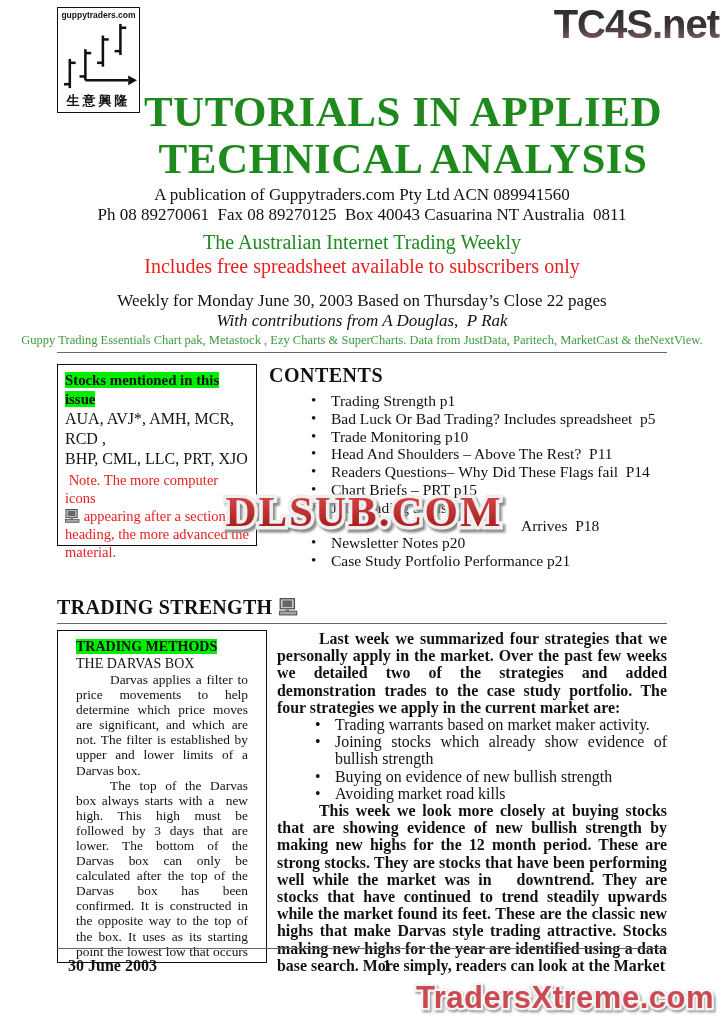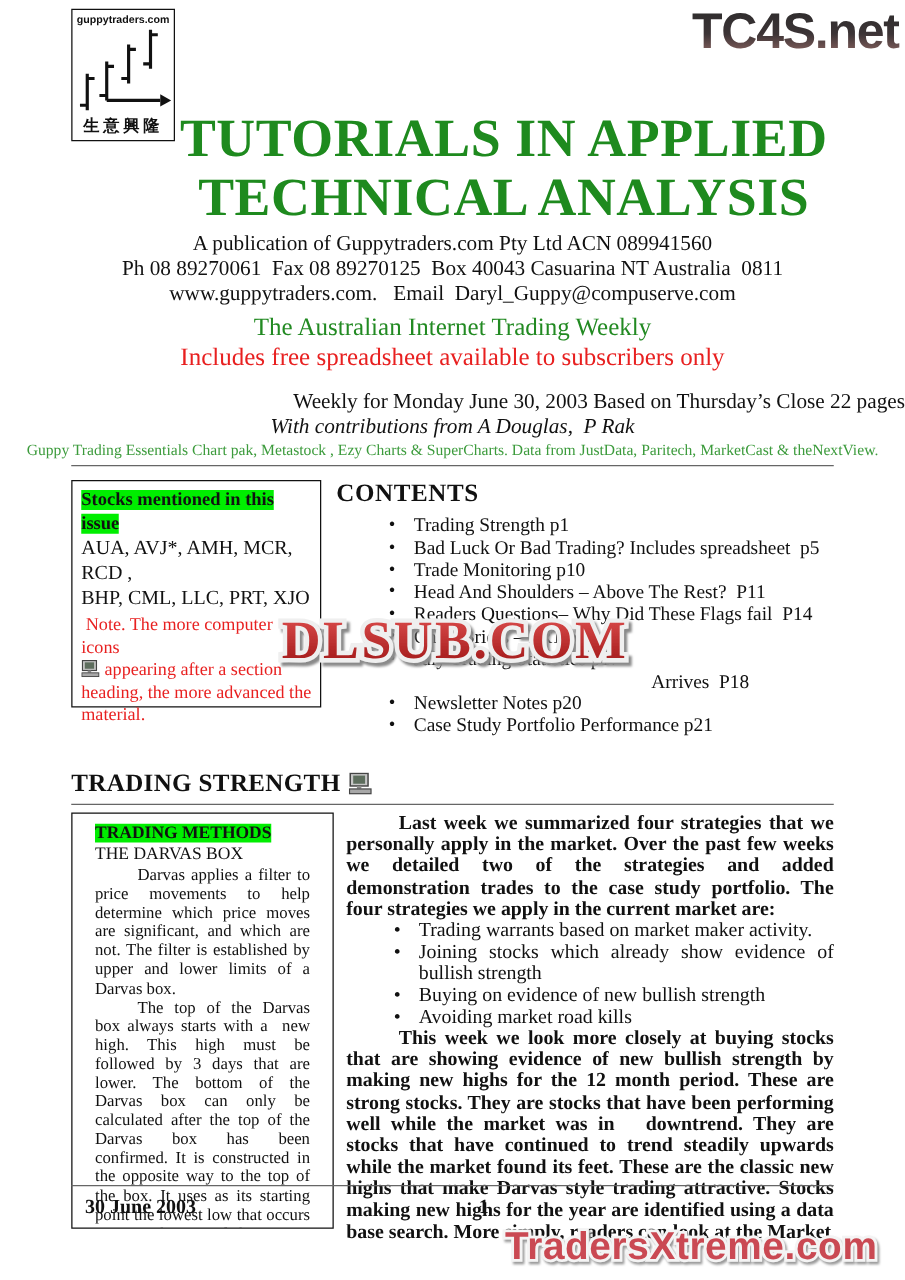--- a/index.html
+++ b/index.html
@@ -19,21 +19,21 @@
   }
   #logo-site { font-family:"Liberation Sans",sans-serif; font-size:8.5px; font-weight:bold; padding-top:2px; }
   #logo-chinese { font-size:13px; letter-spacing:3px; font-weight:bold; position:absolute; bottom:2px; left:0; right:0; }
   #title-wrap { margin:0 60px 0 142px; text-align:center; }
   .title-line { font-size:43px; font-weight:bold; color:#1e8a1e; line-height:47px; letter-spacing:0.5px; }
   #subhead { text-align:center; margin-top:3px; }
   .pub-line { font-size:17px; line-height:20px; }
   .tagline-green { font-size:20px; line-height:24px; color:#228a22; margin-top:5px; }
   .tagline-red { font-size:20px; line-height:25px; color:#e82020; }
   #weekly-block { text-align:center; margin-top:12px; }
-  .weekly-line { font-size:17px; line-height:20px;text-align:right; }
+  .weekly-line { font-size:17px; line-height:20px; }
   .contrib-line { font-size:17px; line-height:20px; font-style:italic; }
   .tools-line { font-size:12.5px; line-height:15px; color:#3c9b3c; margin-top:2px; }
   .rule { border:none; border-top:1px solid #666; margin:4px 57px 0 57px; }
 
   
   #contents-row { display:flex; margin:11px 57px 4px 57px; gap:12px; }
   #stocks-box { width:200px; height:182px; border:1.5px solid #111; padding:6px 7px; flex:none; }
   #stocks-heading { display:inline; background:#00ee00; font-weight:bold; font-size:14.8px; line-height:19px; }
   .stocks-line { font-size:16px; line-height:20px; }
   #stocks-note { color:#e82020; font-size:14.5px; line-height:18px; margin-top:2px; }
@@ -59,21 +59,21 @@
   #strategy-list li::before { content:"\2022"; position:absolute; left:38px; }
 
   
   #footer-rule { position:absolute; left:57px; right:57px; top:948px; border:none; border-top:1px solid #666; }
   #footer-date { position:absolute; left:68px; top:957px; font-size:16px; font-weight:bold; }
   #footer-page { position:absolute; left:383px; top:957px; font-size:16px; font-weight:bold; }
 
   
   #wm-top { position:absolute; top:0px; right:2px; }
   #wm-center { position:absolute; left:212px; top:482px; }
-  #wm-bottom { position:absolute; right:16px; bottom:0px; }
+  #wm-bottom { position:absolute; right:4px; bottom:0px; }
   svg text { font-family:"Liberation Sans", sans-serif; }
   svg text.serifwm { font-family:"Liberation Serif", serif; }
 </style>
 </head>
 <body>
 
 <div id="page">
 
   <div id="header">
     <div id="logo-box">
@@ -100,21 +100,20 @@
     </div>
 
     <div id="title-wrap">
       <div class="title-line">TUTORIALS IN APPLIED</div>
       <div class="title-line">TECHNICAL ANALYSIS</div>
     </div>
 
     <div id="subhead">
       <div class="pub-line pre">A publication of Guppytraders.com Pty Ltd ACN 089941560</div>
       <div class="pub-line pre">Ph 08 89270061  Fax 08 89270125  Box 40043 Casuarina NT Australia  0811</div>
-      <div class="pub-line pre">www.guppytraders.com.   Email  Daryl_Guppy@compuserve.com</div>
       <div class="tagline-green">The Australian Internet Trading Weekly</div>
       <div class="tagline-red">Includes free spreadsheet available to subscribers only</div>
     </div>
   </div>
 
   <div id="weekly-block">
     <div class="weekly-line pre">Weekly for Monday June 30, 2003 Based on Thursday’s Close 22 pages</div>
     <div class="contrib-line pre">With contributions from A Douglas,  P Rak</div>
     <div class="tools-line">Guppy Trading Essentials Chart pak, Metastock , Ezy Charts &amp; SuperCharts. Data from JustData, Paritech, MarketCast &amp; theNextView.</div>
   </div>

